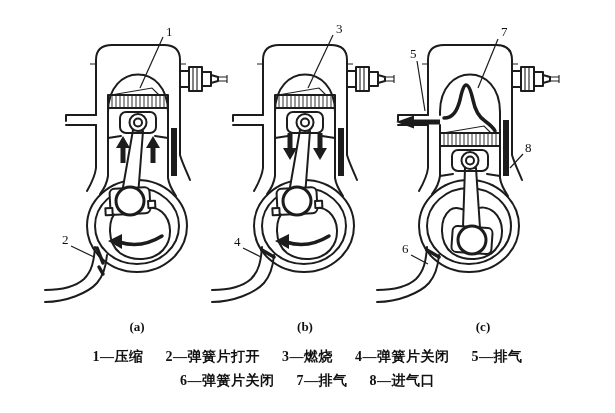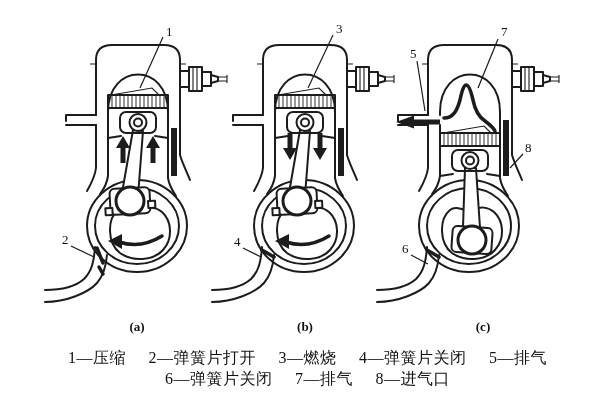--- a/index.html
+++ b/index.html
@@ -10,24 +10,24 @@
   .thin{fill:none;stroke:#1c1c1c;stroke-width:1.1;}
   .hatch{fill:none;stroke:#1c1c1c;stroke-width:0.9;}
   .thick{fill:none;stroke:#1c1c1c;stroke-width:3.5;stroke-linecap:round;}
   .solid{fill:#1c1c1c;stroke:none;}
   .wf{fill:#fff;stroke:#1c1c1c;stroke-width:2;stroke-linejoin:round;}
   .wf3{fill:#fff;stroke:#1c1c1c;stroke-width:3;}
   .leader{fill:none;stroke:#1c1c1c;stroke-width:1.2;}
   .co{font:13px "Liberation Serif","DejaVu Serif",serif;fill:#111;}
   .cap{font:bold 13px "Liberation Serif","DejaVu Serif",serif;fill:#111;}
   .legend{position:absolute;left:0;top:342px;width:615px;text-align:center;
-          font-weight:normal;font-size:16px;color:#111;letter-spacing:0.5px;}
+          font-weight:bold;font-size:14px;color:#111;letter-spacing:0.5px;}
   .legend-line{margin:0;}
   .legend-line.l1{margin-top:6px;}
-  .legend-line.l2{margin-top:0;}
+  .legend-line.l2{margin-top:6px;}
   .legend-item{display:inline-block;margin:0 9px;white-space:nowrap;}
 </style>
 </head>
 <body>
 
 <div class="page">
 
   <svg width="615" height="340" viewBox="0 0 615 340">
     <defs>
 

